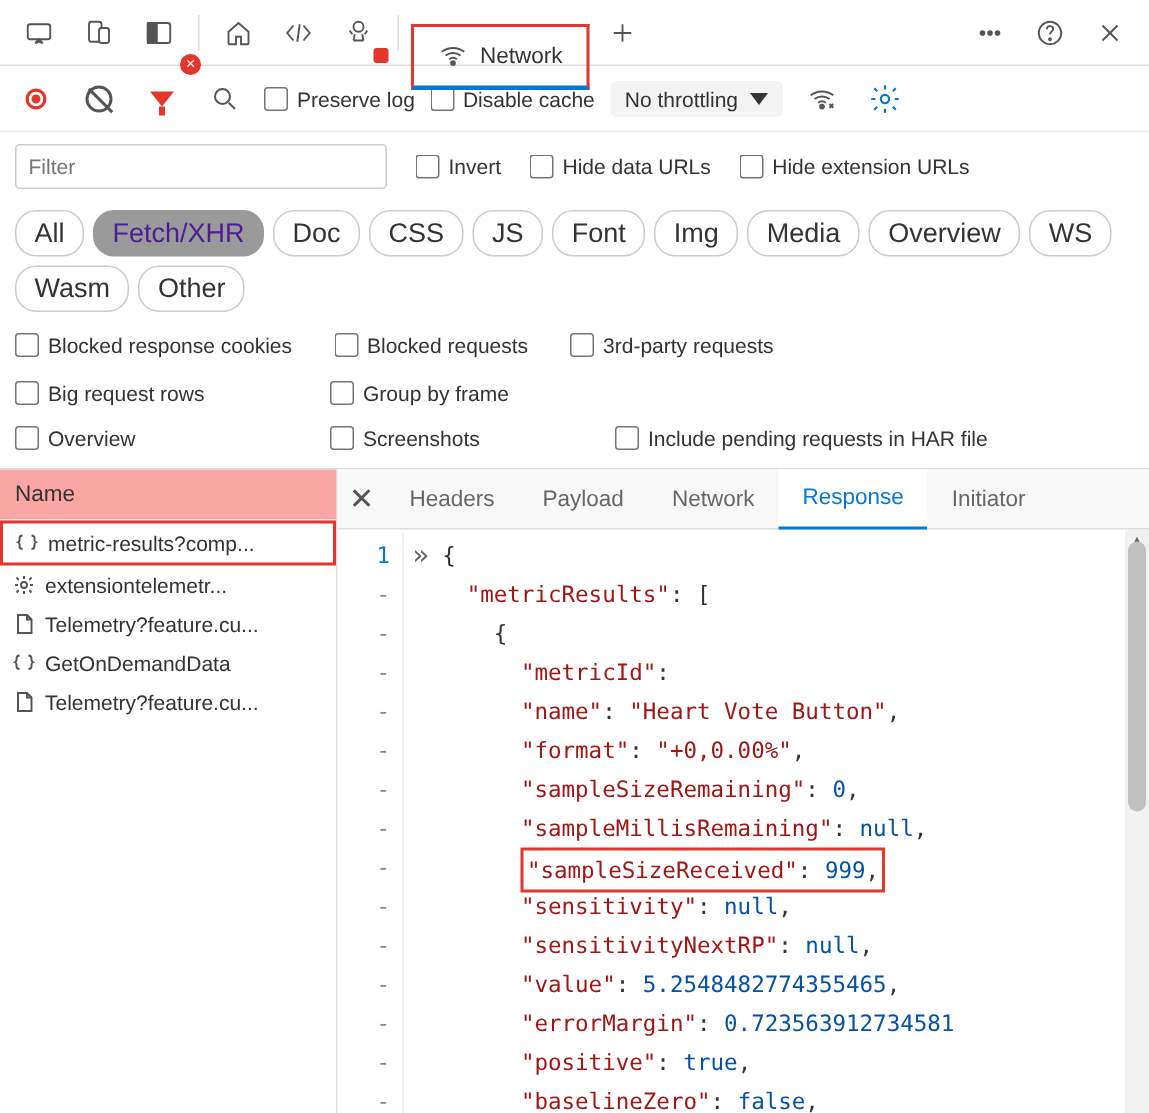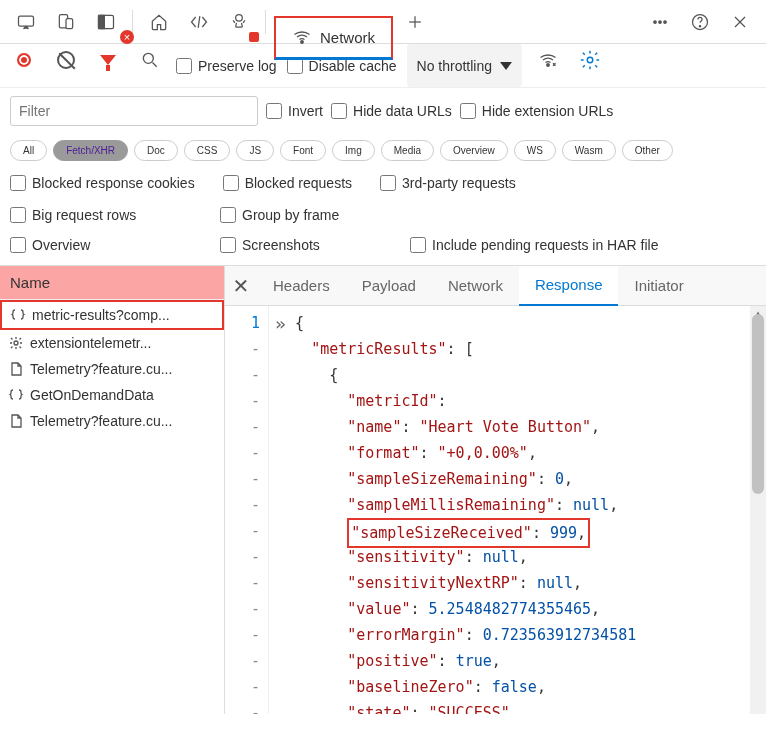--- a/index.html
+++ b/index.html
@@ -6,37 +6,37 @@
 body { font-family: -apple-system, "Segoe UI", sans-serif; font-size: 14px; color: #333; width: 766px; height: 742px; overflow: hidden; background: #fff; }
 .top-toolbar { display: flex; align-items: center; height: 44px; border-bottom: 1px solid #ddd; padding: 0 8px; gap: 4px; }
 .top-toolbar .icon-btn { width: 36px; height: 36px; display: flex; align-items: center; justify-content: center; border-radius: 4px; }
 .top-toolbar .icon-btn svg { width: 20px; height: 20px; stroke: #555; fill: none; stroke-width: 1.5; }
 .top-toolbar .separator { width: 1px; height: 24px; background: #ddd; margin: 0 4px; }
 .tab-network { display: flex; align-items: center; gap: 8px; padding: 0 16px; height: 44px; border: 2px solid #e3372c; border-bottom: 3px solid #0078d4; position: relative; margin-top: 32px; }
 .tab-network .wifi-icon { width: 20px; height: 20px; }
 .tab-network span { font-size: 15px; color: #333; }
 .error-dot { position: absolute; bottom: 2px; left: 2px; width: 10px; height: 10px; background: #e3372c; border-radius: 2px; }
 .spacer { flex: 1; }
-.sub-toolbar { display: flex; height: 44px; padding: 0 8px; gap: 10px; border-bottom: 1px solid #eee; }
+.sub-toolbar { display: flex; align-items: center; height: 44px; padding: 0 8px; gap: 10px; border-bottom: 1px solid #eee; }
 .sub-toolbar .icon-btn { width: 32px; height: 32px; display: flex; align-items: center; justify-content: center; }
 .sub-toolbar .record { width: 14px; height: 14px; border: 2px solid #e3372c; border-radius: 50%; background: #e3372c; box-shadow: inset 0 0 0 2px #fff; }
 .sub-toolbar .clear { width: 18px; height: 18px; border: 2px solid #555; border-radius: 50%; position: relative; }
 .sub-toolbar .clear::after { content: ''; position: absolute; width: 22px; height: 2px; background: #555; transform: rotate(45deg); top: 7px; left: -3px; }
 .sub-toolbar .filter-icon { width: 0; height: 0; border-left: 8px solid transparent; border-right: 8px solid transparent; border-top: 10px solid #e3372c; position: relative; }
 .sub-toolbar .filter-icon::after { content: ''; position: absolute; width: 4px; height: 6px; background: #e3372c; top: 0; left: -2px; }
 .sub-toolbar .filter-badge { position: relative; }
 .sub-toolbar .filter-badge::before { content: '×'; position: absolute; top: -14px; right: -10px; background: #e3372c; color: #fff; width: 14px; height: 14px; border-radius: 50%; font-size: 11px; line-height: 14px; text-align: center; }
 .checkbox-item { display: flex; align-items: center; gap: 6px; }
 .checkbox-item input[type="checkbox"] { width: 16px; height: 16px; }
 .throttle-select { display: flex; align-items: center; gap: 8px; background: #f3f3f3; padding: 4px 10px; border-radius: 4px; }
 .throttle-select .caret { width: 0; height: 0; border-left: 6px solid transparent; border-right: 6px solid transparent; border-top: 8px solid #333; }
-.filter-row { display: flex; align-items: center; flex-wrap: wrap; gap: 8px; padding: 8px 10px; }
+.filter-row { display: flex; align-items: center; flex-wrap: wrap; gap: 19px; padding: 8px 10px; }
 .filter-input { width: 248px; height: 30px; border: 1px solid #ccc; border-radius: 3px; padding: 0 8px; font-size: 14px; }
 .type-pills { display: flex; gap: 6px; padding: 6px 10px; flex-wrap: wrap; }
-.pill { padding: 4px 12px; border: 1px solid #ccc; border-radius: 14px; font-size: 10px; background: #fff; }
+.pill { padding: 4px 12px; border: 1px solid #ccc; border-radius: 14px; font-size: 18px; background: #fff; }
 .pill.active { background: #9a9a9a; color: #4c1d95; border-color: #9a9a9a; }
 .check-row { display: flex; gap: 28px; padding: 8px 10px; }
 .options-row { display: flex; padding: 8px 10px 12px; border-bottom: 1px solid #ddd; align-items: flex-end; }
 .options-col { flex: 1; display: flex; flex-direction: column; gap: 14px; }
 .main-area { display: flex; height: calc(742px - 44px - 44px - 46px - 40px - 40px - 80px); }
 .name-panel { width: 225px; border-right: 1px solid #ddd; }
 .name-header { padding: 8px 10px; font-size: 15px; border-bottom: 1px solid #eee; background: #fca5a5; }
 .name-list { }
 .name-item { display: flex; align-items: center; gap: 6px; padding: 5px 8px; font-size: 14px; white-space: nowrap; overflow: hidden; text-overflow: ellipsis; }
 .name-item.selected { border: 2px solid #e3372c; }

